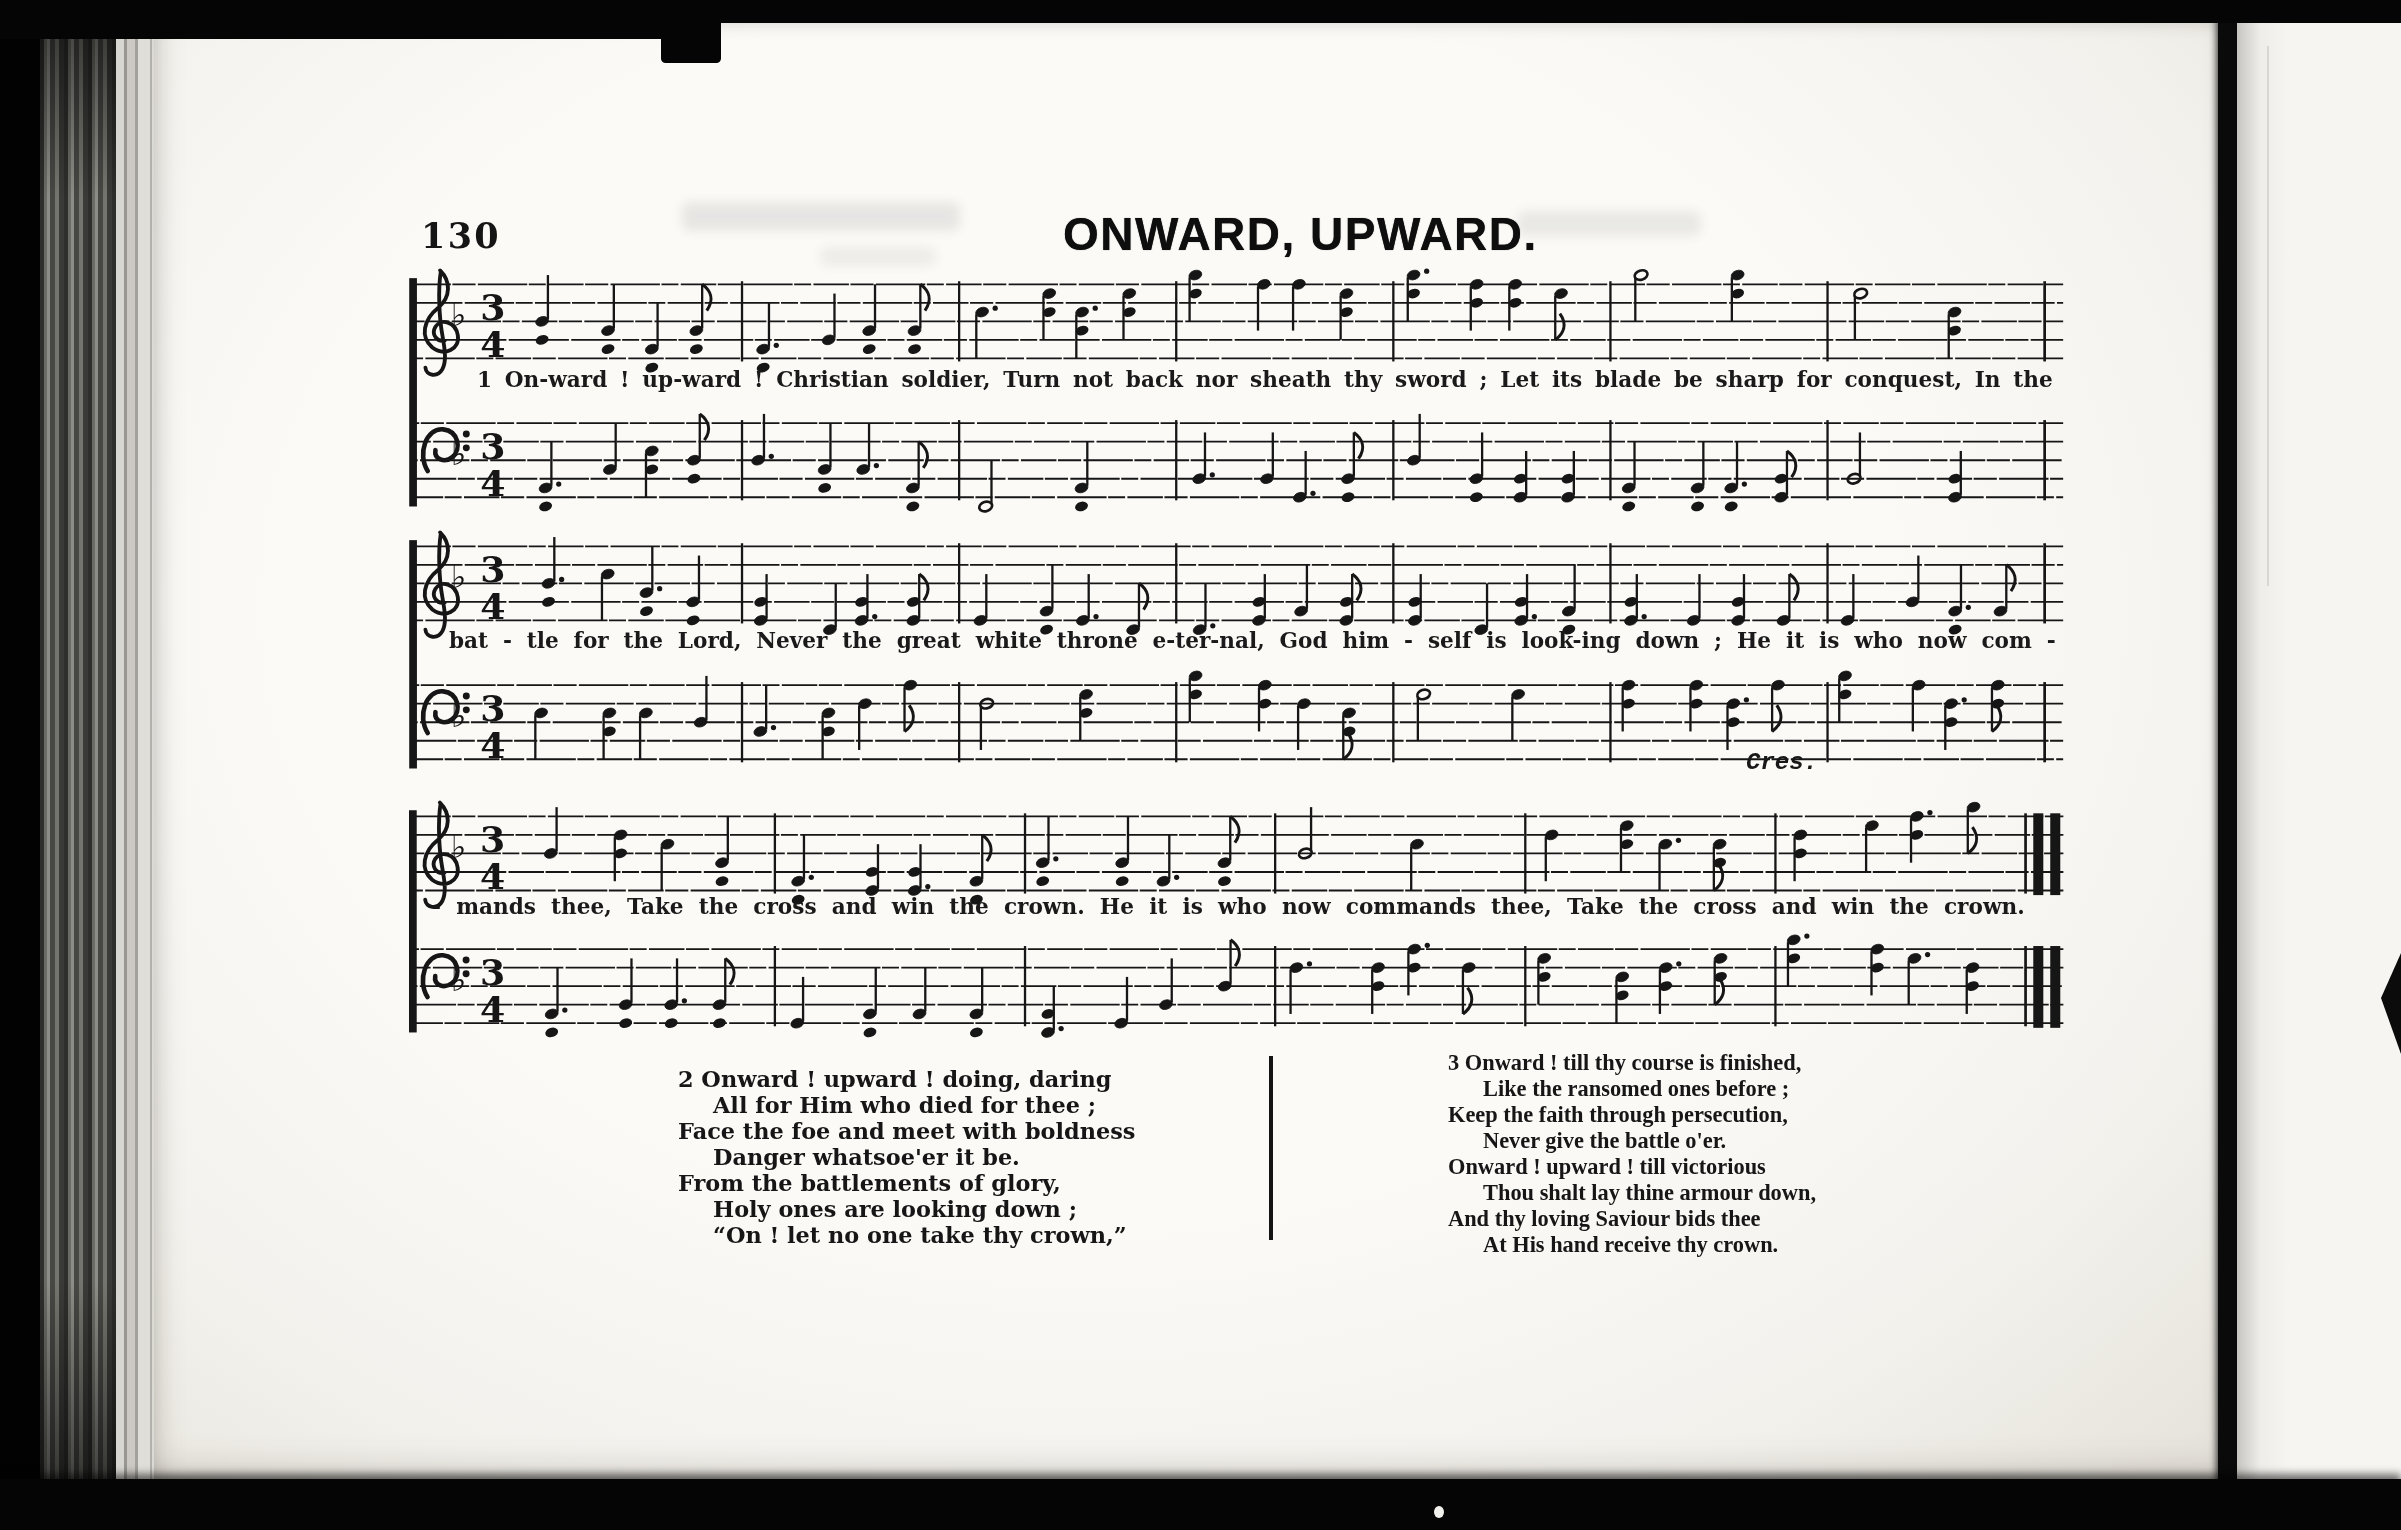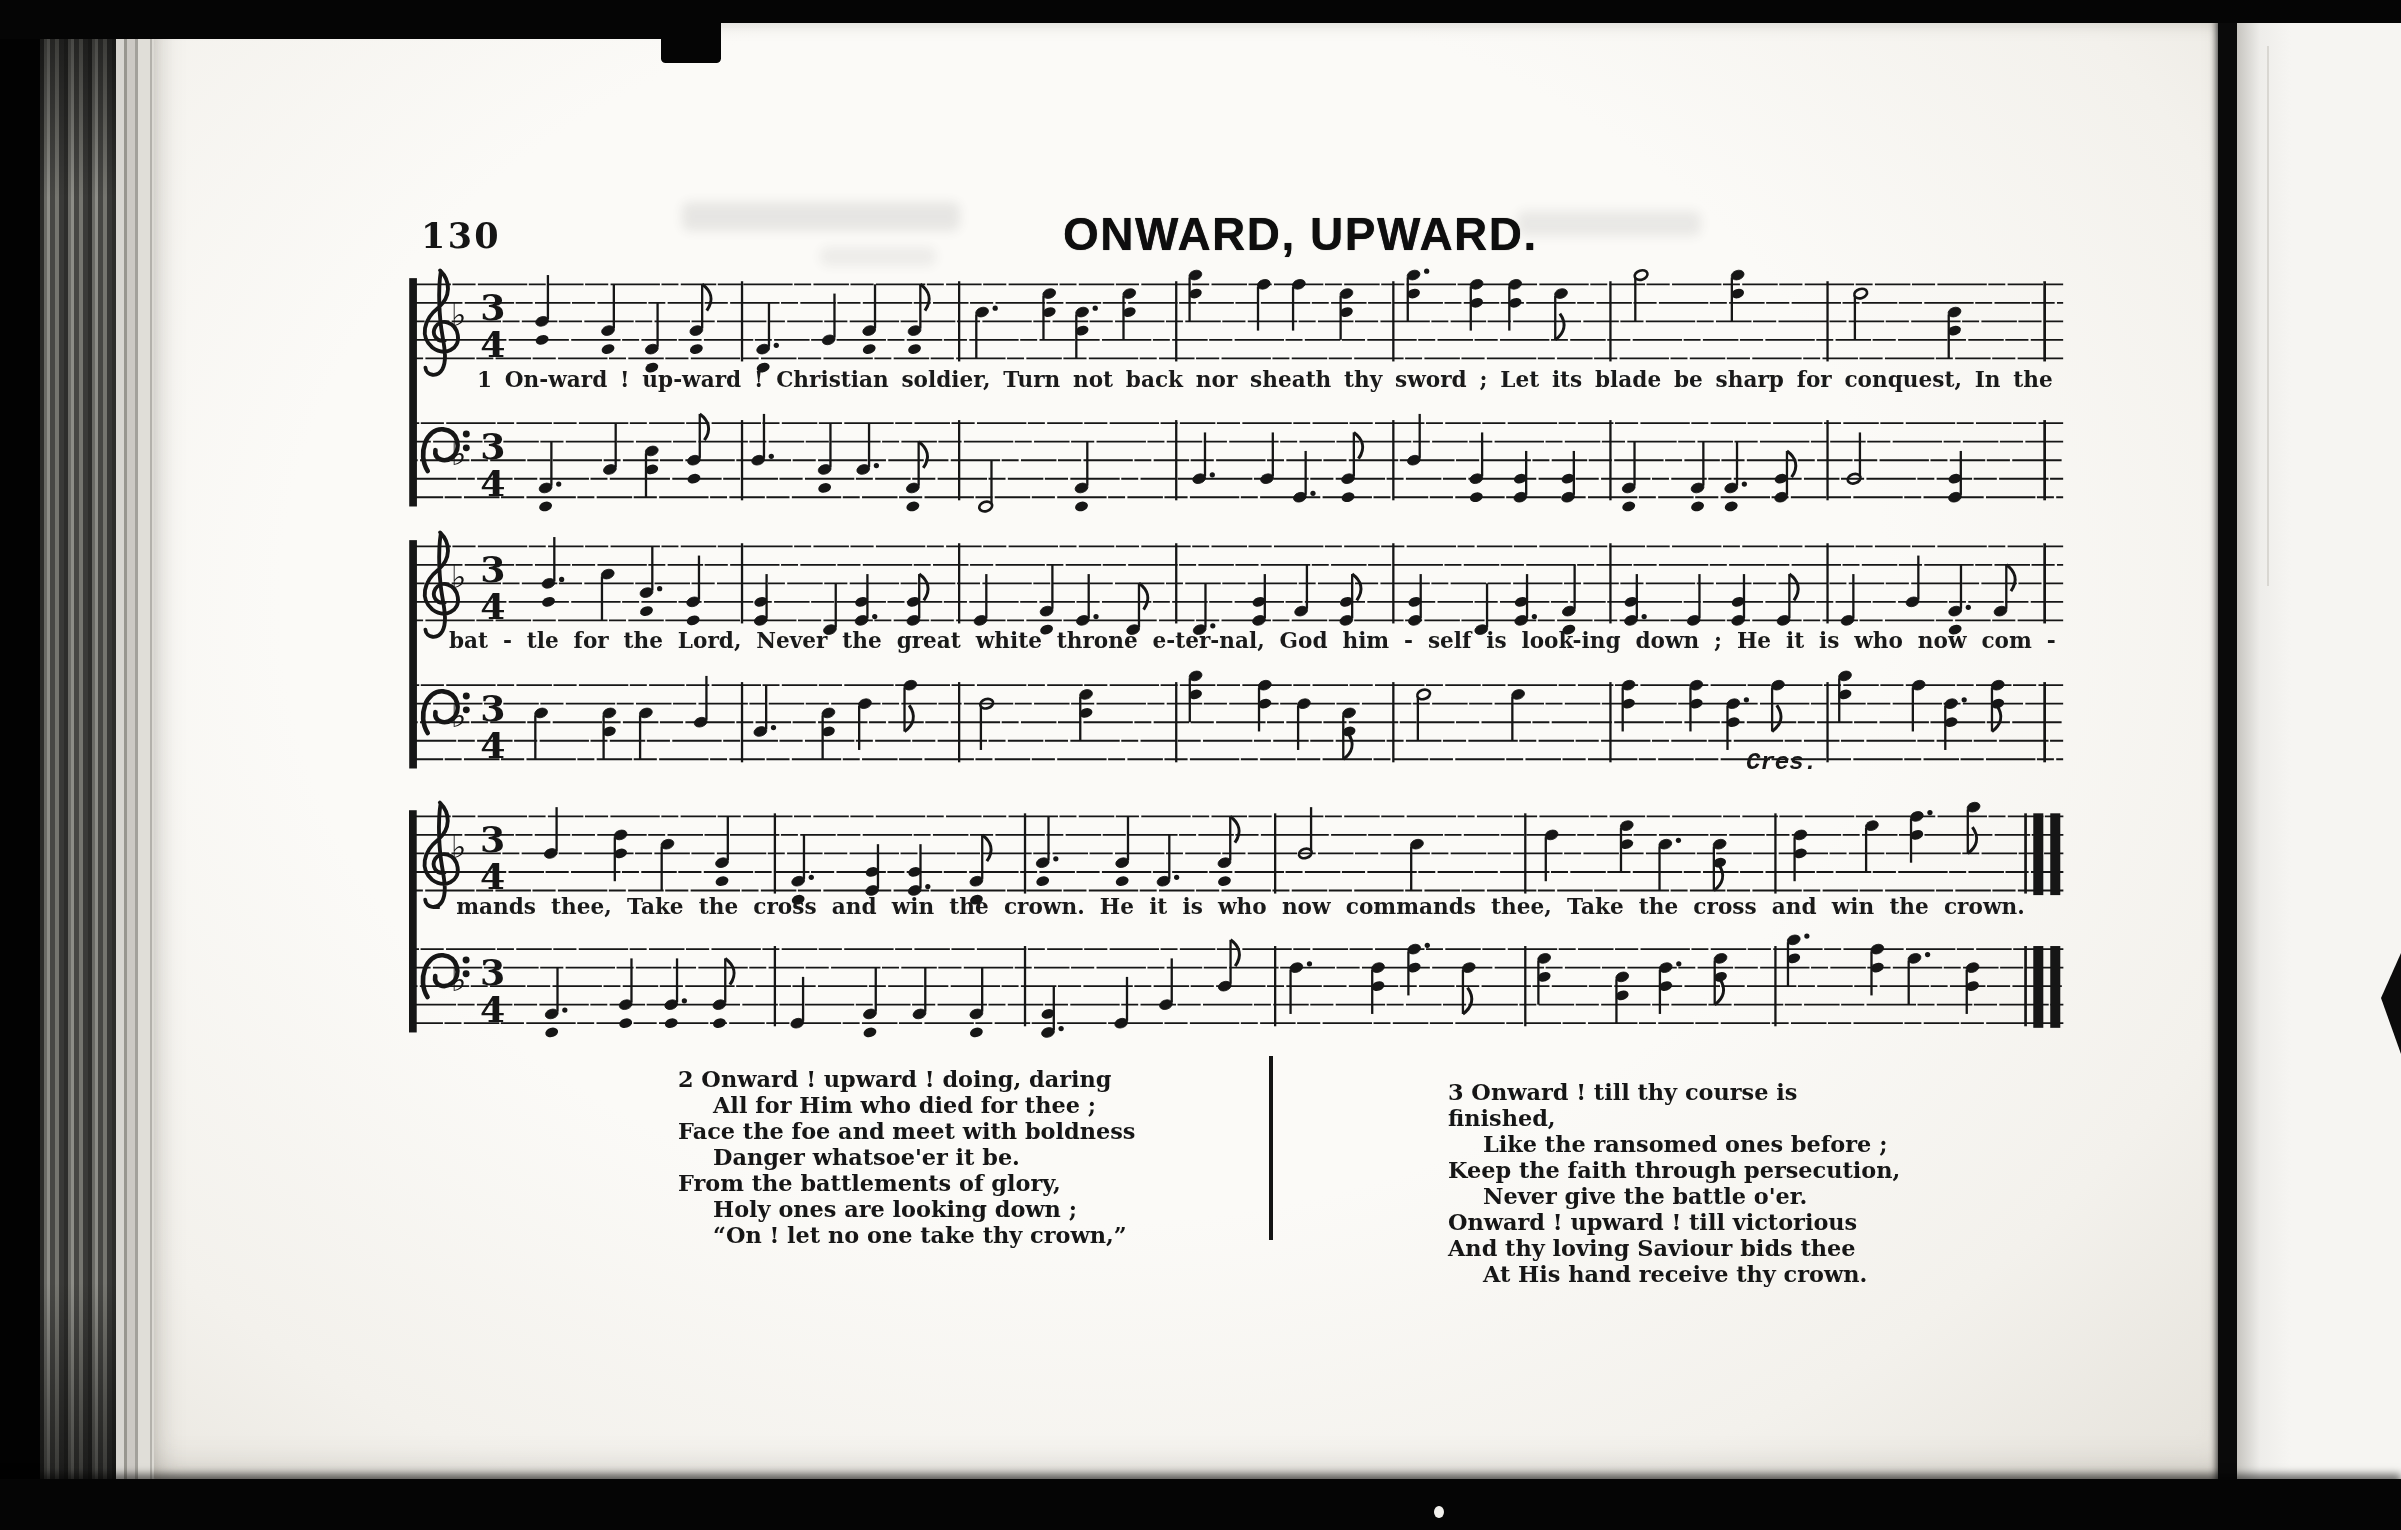--- a/index.html
+++ b/index.html
@@ -49,21 +49,21 @@
 
   .lyric-line{position:absolute;display:flex;justify-content:space-between;
     font-size:21.6px;font-weight:bold;color:#1a1a1a;white-space:nowrap;}
   #lyric1{left:477px;top:367px;width:1576px;}
   #lyric2{left:449px;top:628px;width:1607px;}
   #lyric3{left:432px;top:894px;width:1593px;}
   .dynamic{position:absolute;left:1746px;top:749px;font-size:24px;font-style:italic;font-weight:bold;color:#181818;font-family:Liberation Mono, monospace;}
 
   .verse{position:absolute;font-size:22.4px;font-weight:bold;line-height:26px;color:#161616;}
   #verse2{left:678px;top:1066px;width:463px;}
-  #verse3{left:1448px;top:1079px;width:463px;}
+  #verse3{left:1448px;top:1050px;width:463px;font-family:Liberation Serif, serif;}
   .verse-line.indent{padding-left:35px;}
   .verse-divider{position:absolute;left:1269px;top:1056px;width:3.9px;height:184px;background:#141414;}
 </style>
 </head>
 <body>
 
 <div id="canvas">
 
   <div class="left-black"></div>
   <div class="book-stack"></div>
@@ -737,18 +737,19 @@
       <div class="verse-line indent">Holy ones are looking down ;</div>
       <div class="verse-line indent">“On ! let no one take thy crown,”</div>
     </div>
   <div class="verse-divider"></div>
   <div id="verse3" class="verse">
       <div class="verse-line">3 Onward ! till thy course is finished,</div>
       <div class="verse-line indent">Like the ransomed ones before ;</div>
       <div class="verse-line">Keep the faith through persecution,</div>
       <div class="verse-line indent">Never give the battle o'er.</div>
       <div class="verse-line">Onward ! upward ! till victorious</div>
+      <div class="verse-line indent">Thou shalt lay thine armour down,</div>
       <div class="verse-line">And thy loving Saviour bids thee</div>
       <div class="verse-line indent">At His hand receive thy crown.</div>
     </div>
 
 </div>
 
 
 </body></html>

